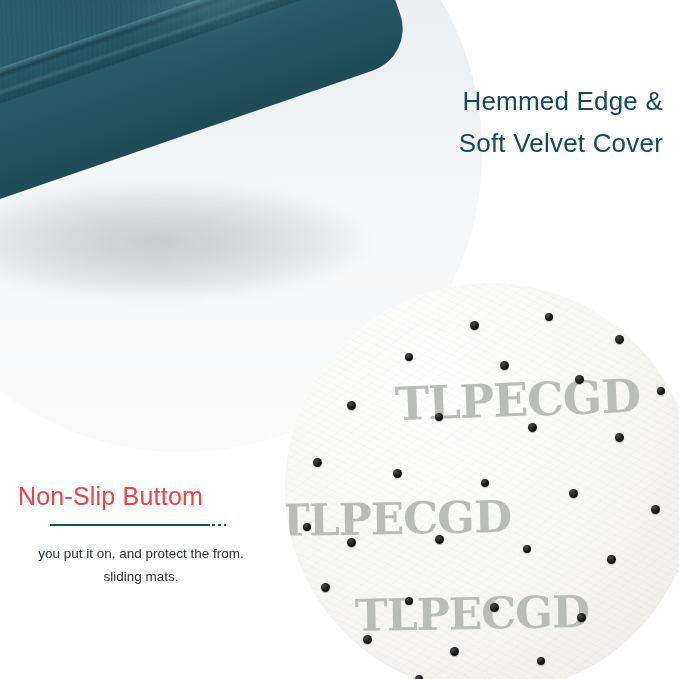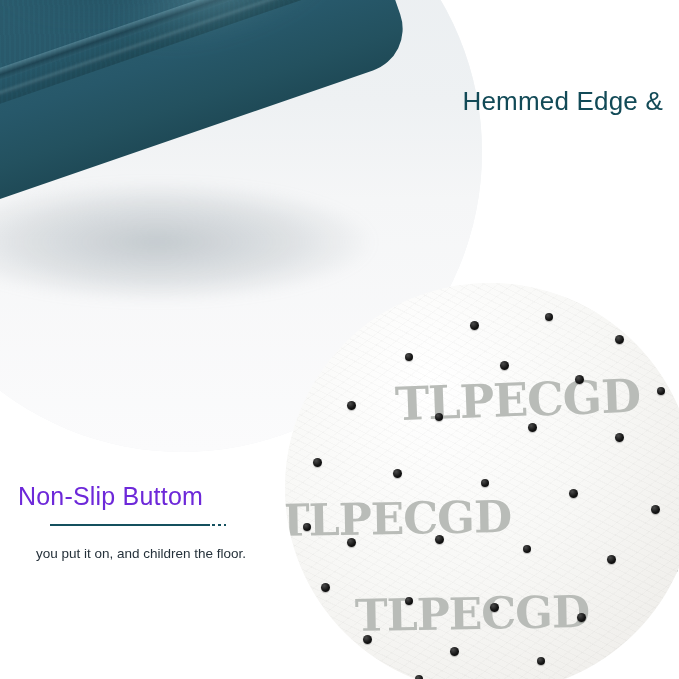--- a/index.html
+++ b/index.html
@@ -219,21 +219,21 @@
     font-size: 26px;
     line-height: 42px;
     letter-spacing: 0.2px;
   }
   .headline div { white-space: nowrap; }
 
   .subhead {
     position: absolute;
     left: 18px;
     top: 482px;
-    color: #6d28d9;
+    color: #ef4444;
     font-size: 25px;
     letter-spacing: 0.2px;
     white-space: nowrap;
   }
   .rule {
     position: absolute;
     left: 50px;
     top: 524px;
     width: 160px;
     height: 2px;
@@ -321,21 +321,23 @@
     <div class="dot" style="left:78px;top:352px;width:9px;height:9px;"></div>
     <div class="dot" style="left:165px;top:364px;width:9px;height:9px;"></div>
     <div class="dot" style="left:252px;top:374px;width:8px;height:8px;"></div>
     <div class="dot" style="left:318px;top:382px;width:9px;height:9px;"></div>
     <div class="dot" style="left:130px;top:392px;width:8px;height:8px;"></div>
 
   </div>
 
   <div class="headline">
     <div>Hemmed Edge &amp;</div>
+    <div>Soft Velvet Cover</div>
   </div>
 
   <div class="subhead">Non-Slip Buttom</div>
   <div class="rule"></div>
   <div class="body-copy">
-    <div>you put it on, and children the floor.</div>
+    <div>you put it on, and protect the from.</div>
+    <div>sliding mats.</div>
   </div>
 
 </div>
 
 </body></html>

